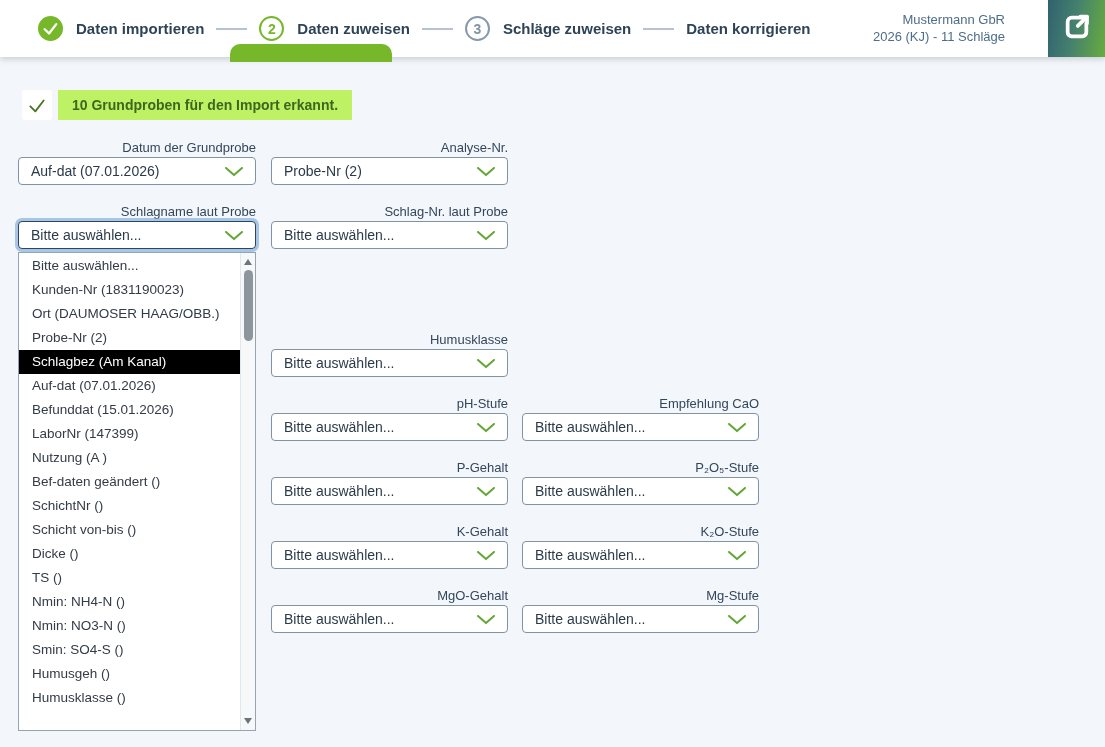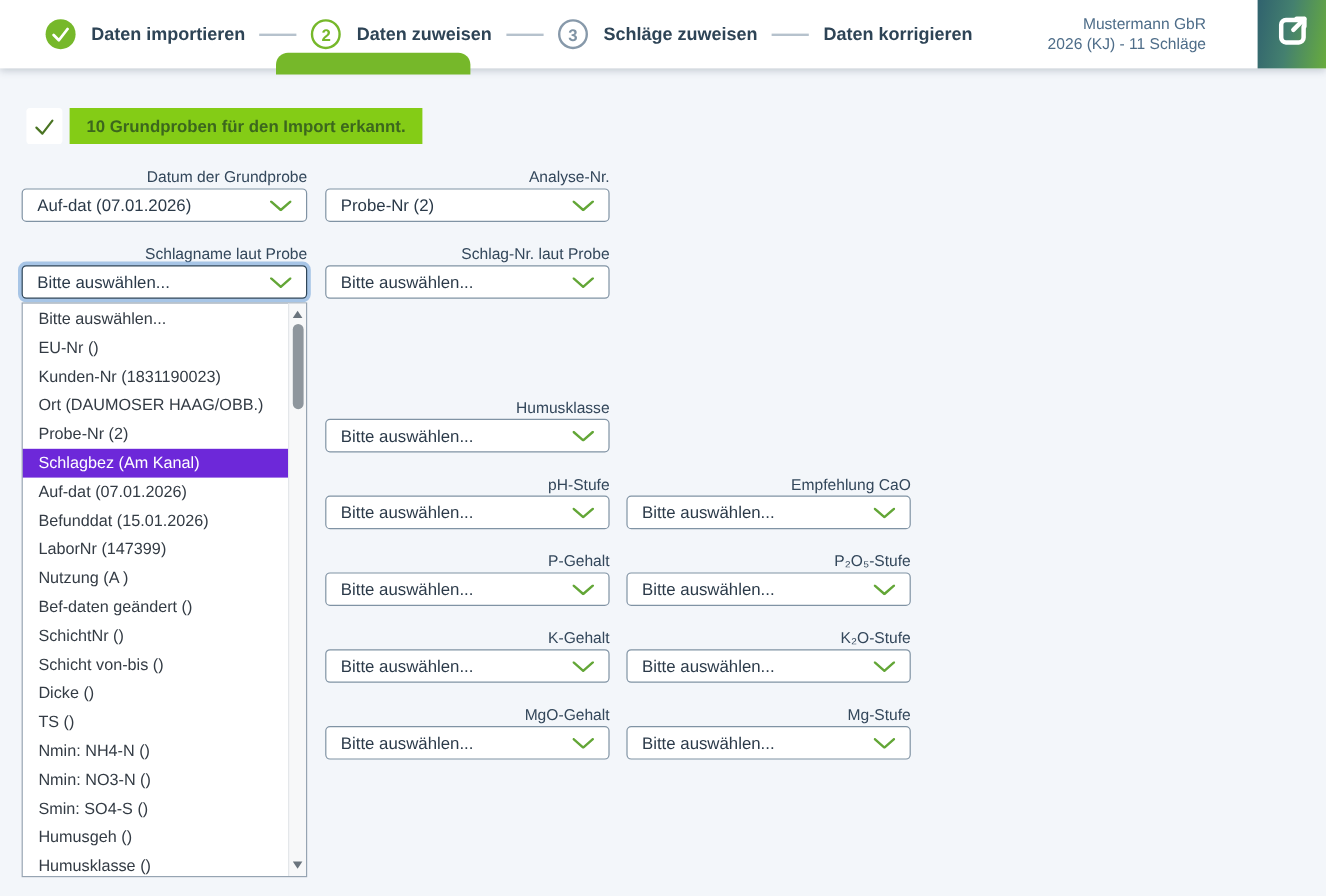--- a/index.html
+++ b/index.html
@@ -50,21 +50,21 @@
     cursor:pointer; z-index:4;
   }
 
   
   .notice { position:absolute; left:22px; top:90px; display:flex; align-items:center; z-index:1; }
   .notice-check {
     width:30px; height:30px; background:#ffffff; border-radius:3px;
     display:flex; align-items:center; justify-content:center; flex:0 0 auto;
   }
   .notice-text {
-    margin-left:6px; background:#84cc16; height:30px; line-height:30px;
+    margin-left:6px; background:#bef264; height:30px; line-height:30px;
     padding:0 14px; font-size:14px; font-weight:bold; color:#3c671d;
     white-space:nowrap;
   }
 
   
   .field { position:absolute; }
   .field-label { font-size:13px; color:#33475b; line-height:15px; margin-bottom:2px; white-space:nowrap;text-align:right; }
   .select {
     height:28px; background:#fff;
     border:1px solid #8093a4; border-radius:4px;
@@ -86,21 +86,21 @@
   .dd-list {
     position:absolute; left:18px; top:252px; width:238px; height:479px;
     background:#fff; border:1px solid #96a4b2; z-index:10;
   }
   .dd-options { list-style:none; position:absolute; left:0; top:1px; right:15px; }
   .dd-options li {
     height:24px; line-height:24px; padding-left:13px;
     font-size:13.5px; color:#333b44; white-space:nowrap; overflow:hidden;
     cursor:pointer;
   }
-  .dd-options li.sel { background:#6d28d9; color:#ffffff; }
+  .dd-options li.sel { background:#000000; color:#ffffff; }
 
   .dd-scrollbar {
     position:absolute; right:0; top:0; bottom:0; width:15px;
     background:#f7f8f9; border-left:1px solid #e4e7ea;
   }
   .sb-btn {
     position:absolute; left:0; width:14px; height:14px;
     display:flex; align-items:center; justify-content:center; cursor:pointer;
   }
   .sb-btn.up { top:2px; } .sb-btn.down { bottom:2px; }
@@ -320,21 +320,20 @@
         <svg width="18" height="9" viewBox="0 0 18 9">
           <polyline points="1,1 9,8 17,1" fill="none" stroke="#63a637" stroke-width="2" stroke-linecap="round" stroke-linejoin="round"></polyline>
         </svg>
       </span>
   </div>
 </div>
 
 <div class="dd-list">
   <ul class="dd-options">
     <li>Bitte auswählen...</li>
-    <li>EU-Nr ()</li>
     <li>Kunden-Nr (1831190023)</li>
     <li>Ort (DAUMOSER HAAG/OBB.)</li>
     <li>Probe-Nr (2)</li>
     <li class="sel">Schlagbez (Am Kanal)</li>
     <li>Auf-dat (07.01.2026)</li>
     <li>Befunddat (15.01.2026)</li>
     <li>LaborNr (147399)</li>
     <li>Nutzung (A )</li>
     <li>Bef-daten geändert ()</li>
     <li>SchichtNr ()</li>

